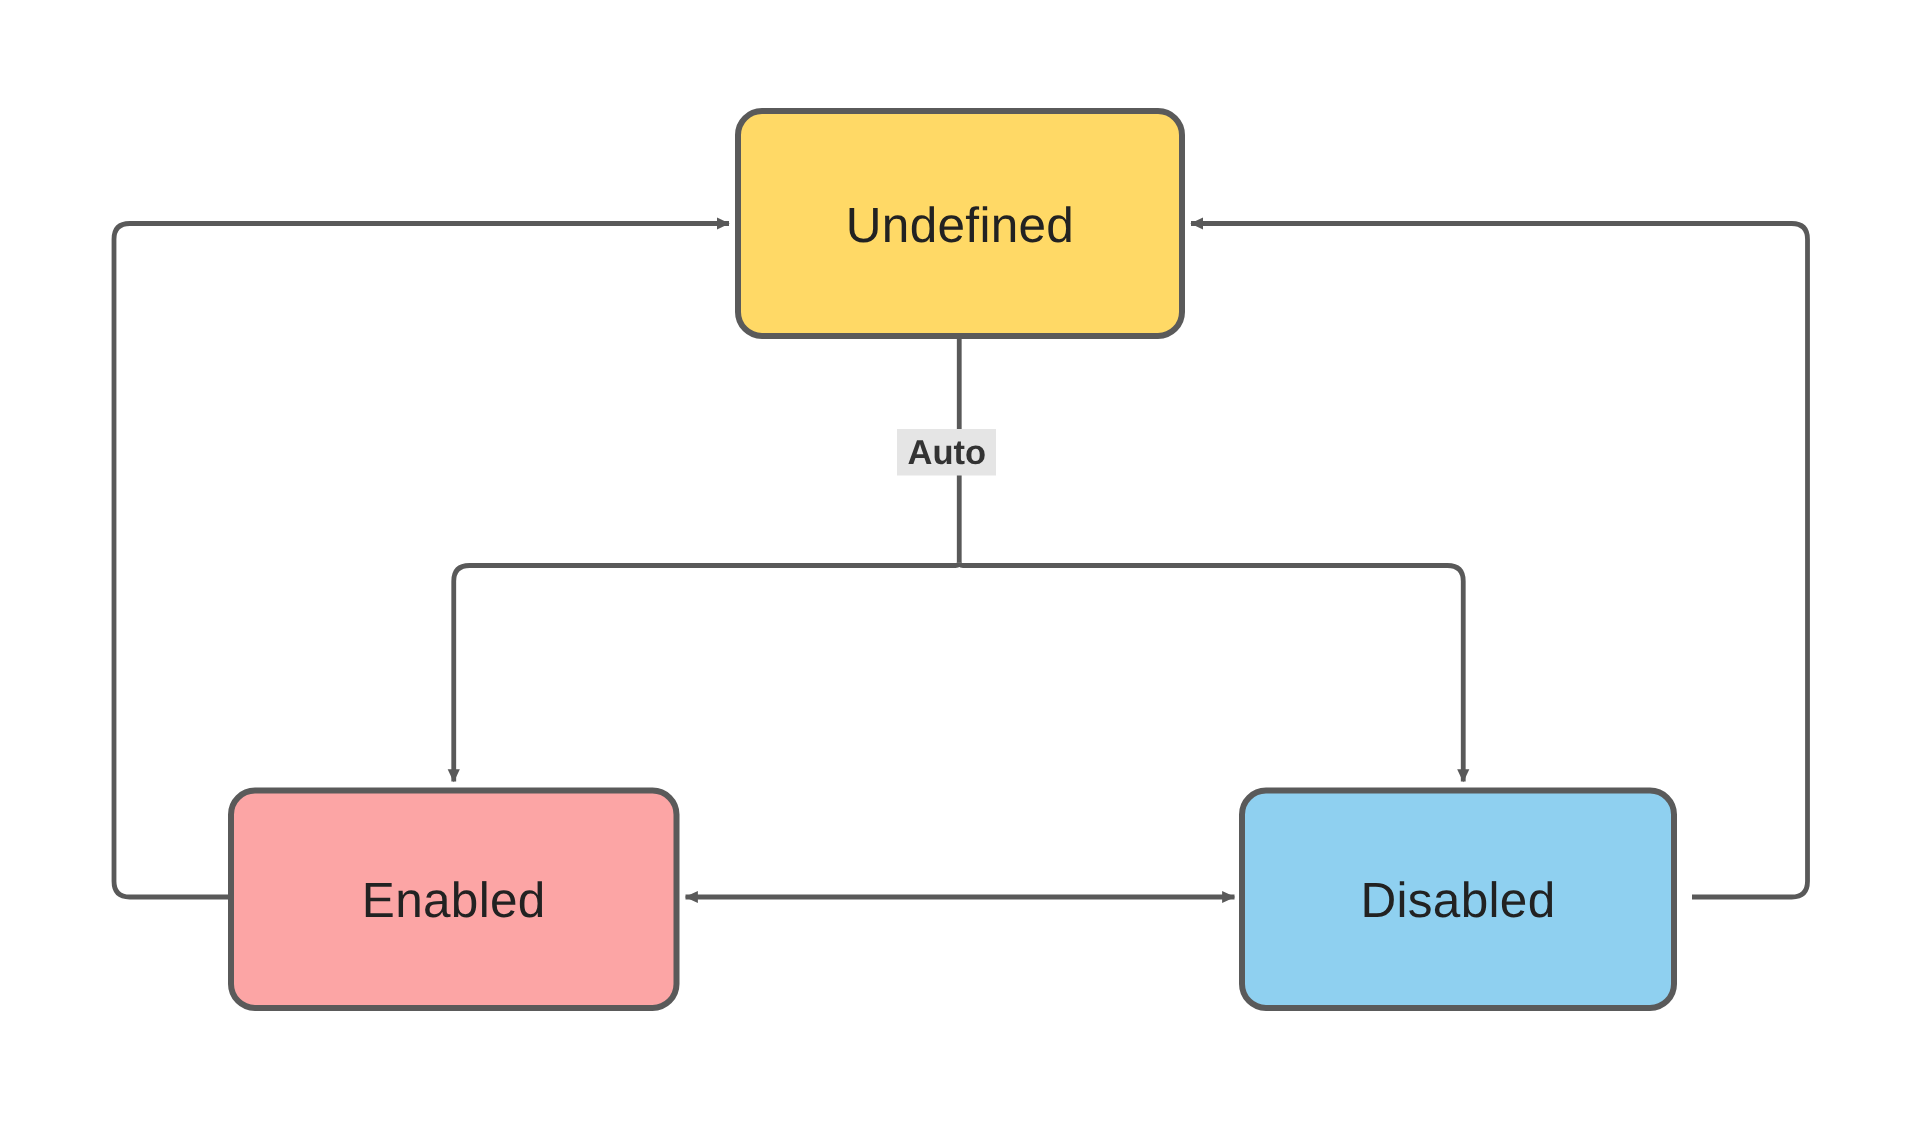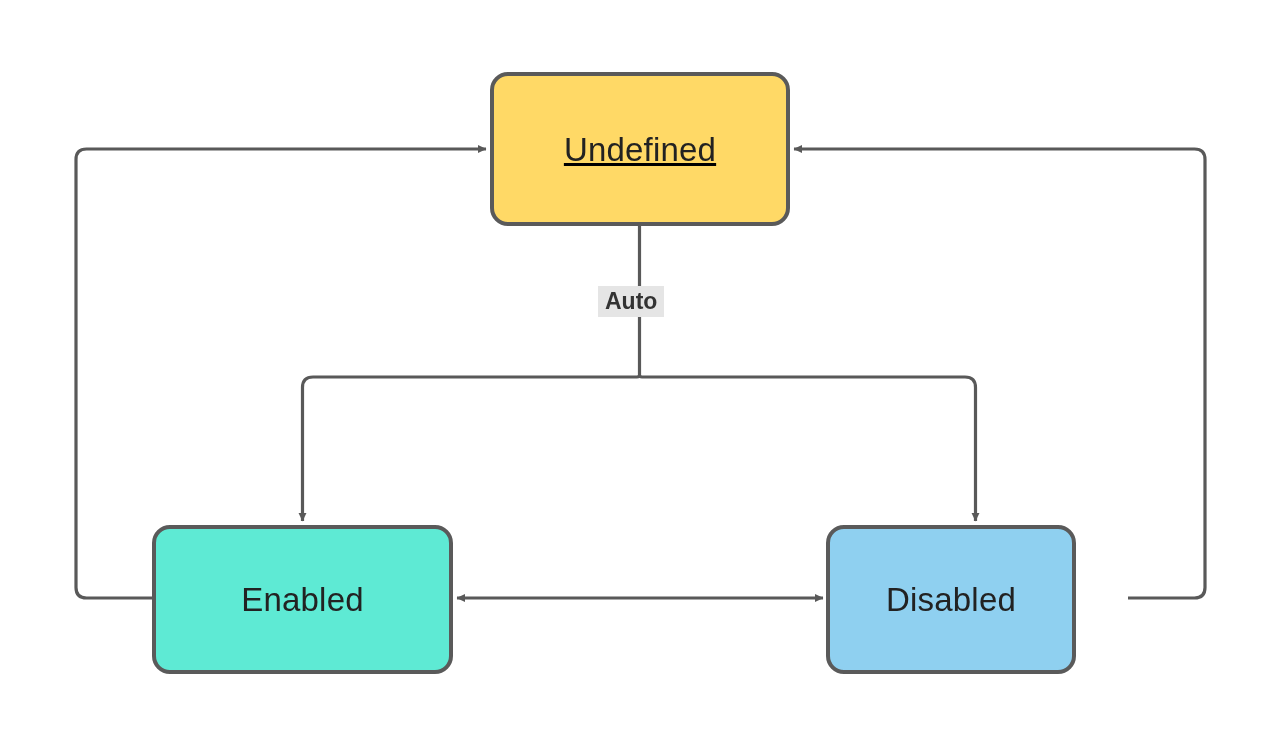--- a/index.html
+++ b/index.html
@@ -44,33 +44,32 @@
     letter-spacing: 0.2px;
     line-height: 1;
     user-select: none;
   }
   #node-undefined {
     left: 490px;
     top: 72px;
     width: 300px;
     height: 154px;
     background: #ffd966;
-    text-decoration: underline;
   }
   #node-enabled {
     left: 152px;
     top: 525px;
     width: 301px;
     height: 149px;
-    background: #5eead4;
+    background: #fca5a5;
   }
   #node-disabled {
     left: 826px;
     top: 525px;
-    width: 250px;
+    width: 292px;
     height: 149px;
     background: #8fd0f0;
   }
   .edge-label {
     position: absolute;
     font-family: "Liberation Sans", sans-serif;
     font-size: 23px;
     font-weight: bold;
     color: #333333;
     background: #e5e5e5;

